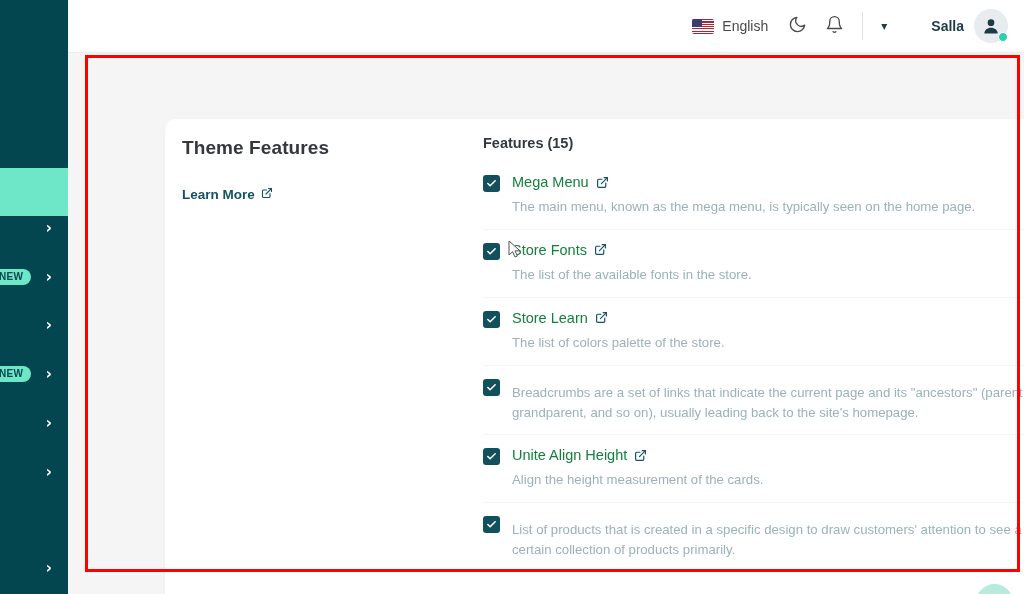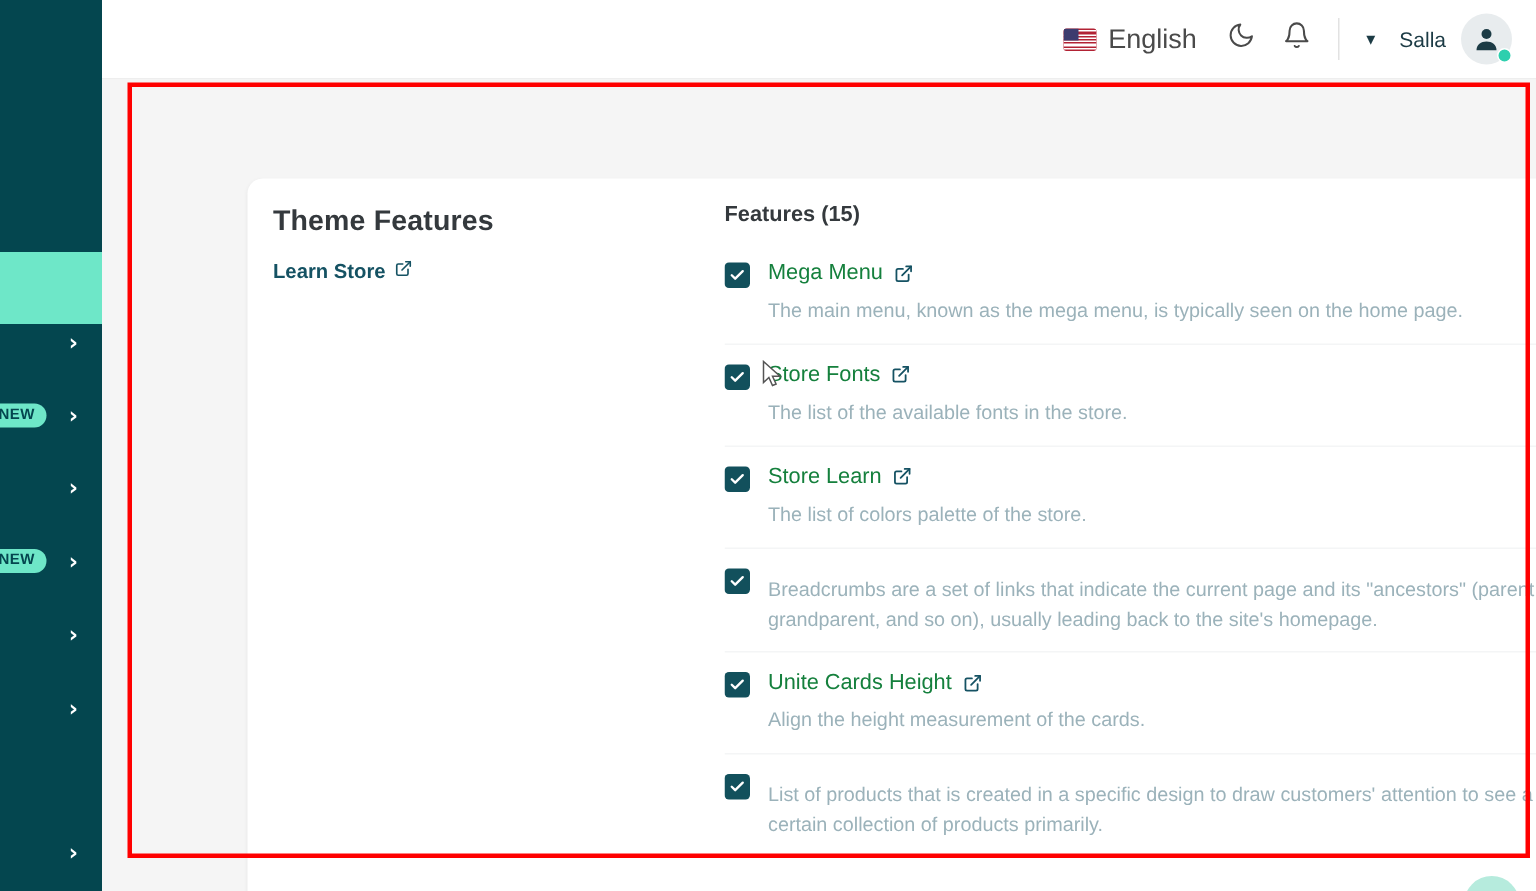--- a/index.html
+++ b/index.html
@@ -48,25 +48,25 @@
     padding-right: 16px;
     border-bottom: 1px solid #eeeeee;
   }
   .lang { display: flex; align-items: center; gap: 8px; margin-right: 20px; }
   .flag {
     width: 22px; height: 15px; border-radius: 2px; overflow: hidden;
     display: block; position: relative; background: #b22234;
   }
   .flag .stripe { position: absolute; left: 0; width: 100%; height: 1.15px; background: #ffffff; }
   .flag .canton { position: absolute; left: 0; top: 0; width: 10px; height: 8px; background: #3c3b6e; }
-  .lang-label { font-size: 18px; color: #4a4a4a; }
+  .lang-label { font-size: 14px; color: #4a4a4a; }
   .hdr-icon { margin-right: 18px; cursor: pointer; display: block; }
   .divider-v { width: 1px; height: 28px; background: #e2e2e2; margin: 0 18px 0 0; }
   .user-area { display: flex; align-items: center; gap: 10px; }
-  .user-name { font-size: 14px; font-weight: 400; color: #1c3b45; }
+  .user-name { font-size: 14px; font-weight: 700; color: #1c3b45; margin-left: 28px; }
   .caret { font-size: 12px; color: #1c3b45; margin-right: 6px; font-family:"DejaVu Sans",sans-serif;}
   .avatar {
     position: relative; width: 34px; height: 34px; border-radius: 50%;
     background: #e8ecee; display: flex; align-items: center; justify-content: center;
   }
   .avatar .dot {
     position: absolute; right: 0px; bottom: 1px;
     width: 10px; height: 10px; border-radius: 50%;
     background: #2ecfae; border: 1.5px solid #ffffff;
   }
@@ -93,21 +93,21 @@
     background: #ffffff;
     border-radius: 10px;
     box-shadow: 0 1px 3px rgba(0,0,0,.06);
     overflow: hidden;
   }
 
   
   #desc { position: absolute; left: 17px; top: 18px; width: 285px; }
   #desc h2 {
     font-size: 19px; font-weight: 700; color: #34393d;
-    letter-spacing: .1px; 
+    letter-spacing: .1px; margin-bottom: 14px;
   }
   #desc p {
     font-size: 13.5px; line-height: 1.62; color: #8aa4ad;
   }
   .learn {
     display: inline-flex; align-items: center; gap: 6px;
     margin-top: 14px; font-size: 13.5px; font-weight: 700;
     color: #155263; text-decoration: none; cursor: pointer;
   }
 
@@ -234,21 +234,21 @@
     </div>
   </div>
 
   <div id="content">
 
     <div id="card">
 
       <div id="desc">
         <h2>Theme Features</h2>
         <a class="learn">
-          <span>Learn Store</span>
+          <span>Learn More</span>
           <span>
             <svg width="12" height="12" viewBox="0 0 24 24" fill="none" stroke="#155263" stroke-width="2.2" stroke-linecap="round" stroke-linejoin="round">
               <path d="M18 13v6a2 2 0 0 1-2 2H5a2 2 0 0 1-2-2V8a2 2 0 0 1 2-2h6"></path>
               <path d="M15 3h6v6"></path>
                 <path d="M10 14L21 3"></path>
             </svg>
           </span>
         </a>
       </div>
 
@@ -314,21 +314,21 @@
               </span>
               <div class="feat-body"><div class="feat-desc">Breadcrumbs are a set of links that indicate the current page and its "ancestors" (parent, grandparent, and so on), usually leading back to the site's homepage.</div></div>
             </div>
             <div class="feat-row">
               <span class="cbox">
                 <svg width="11" height="11" viewBox="0 0 24 24" fill="none" stroke="#ffffff" stroke-width="3.4" stroke-linecap="round" stroke-linejoin="round">
                   <path d="M20 6L9 17l-5-5"></path>
                 </svg>
               </span>
               <div class="feat-body"><span class="feat-title">
-                  <span>Unite Cards Height</span>
+                  <span>Unite Align Height</span>
                   <span style="display: inline-flex;">
                     <svg width="13" height="13" viewBox="0 0 24 24" fill="none" stroke="#155263" stroke-width="2.2" stroke-linecap="round" stroke-linejoin="round">
   <path d="M18 13v6a2 2 0 0 1-2 2H5a2 2 0 0 1-2-2V8a2 2 0 0 1 2-2h6"></path>
   <path d="M15 3h6v6"></path>
                       <path d="M10 14L21 3"></path>
                     </svg>
                   </span>
                 </span><div class="feat-desc">Align the height measurement of the cards.</div></div>
             </div>
             <div class="feat-row">

